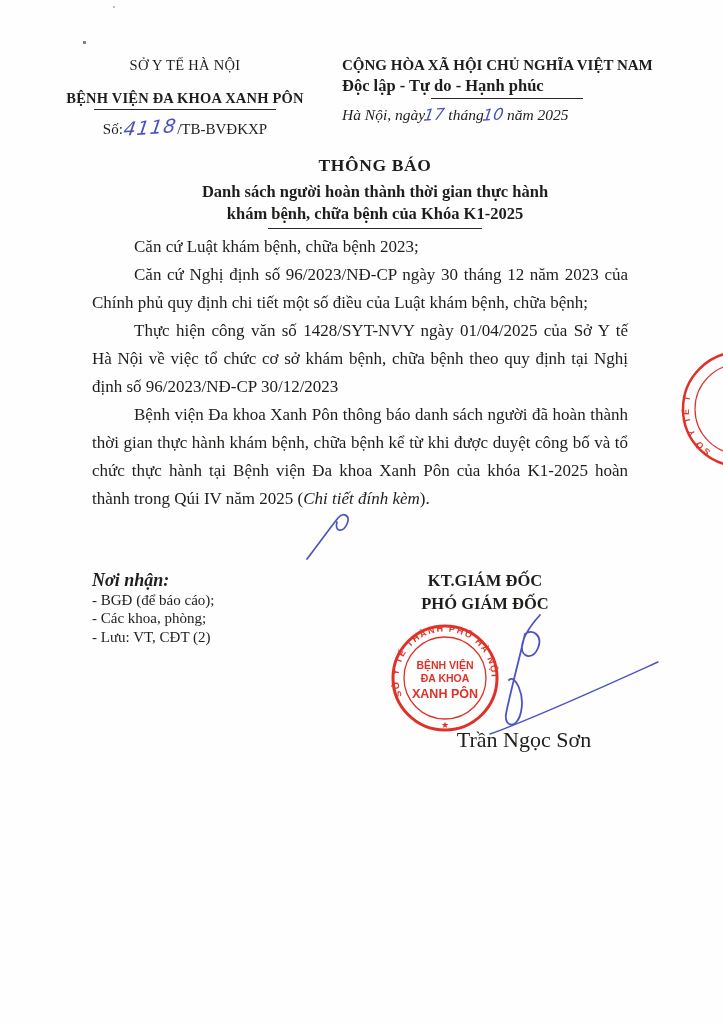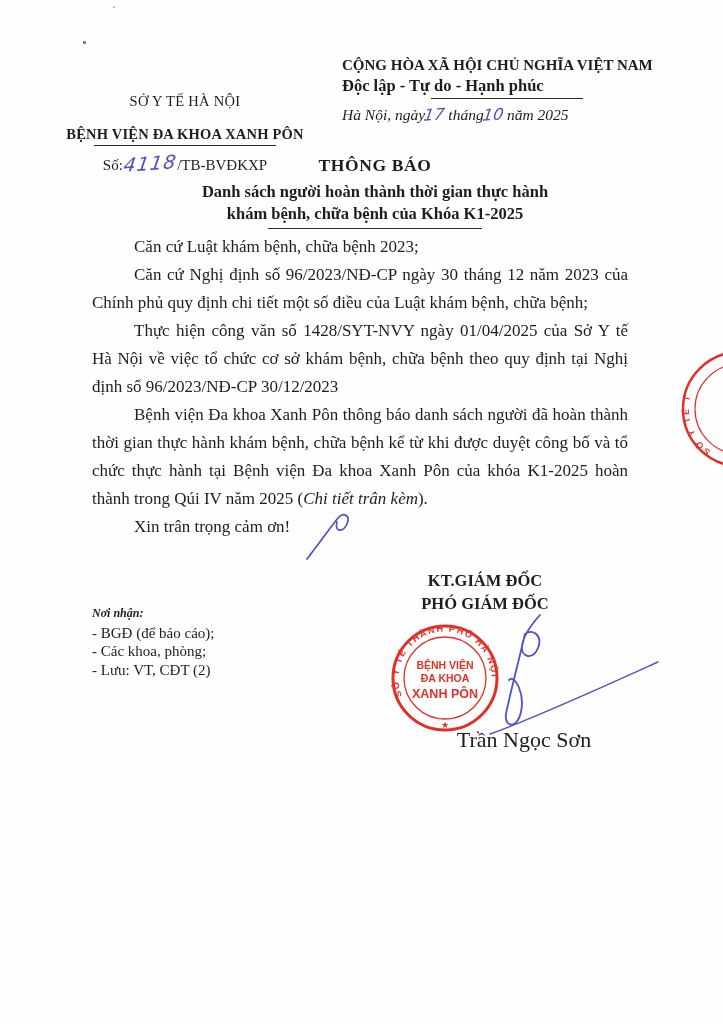--- a/index.html
+++ b/index.html
@@ -2,21 +2,21 @@
 <html><head>
 <meta charset="utf-8">
 <style>
   html,body{margin:0;padding:0;background:#e8e8e8;}
   .page{
     position:relative;width:723px;height:1024px;background:#fefefe;overflow:hidden;
     font-family:"Liberation Serif","DejaVu Serif",serif;color:#1d1d1b;margin:0 auto;
   }
   
   .hdr-left{position:absolute;left:40px;top:57px;width:290px;text-align:center;white-space:nowrap;}
-  .hdr-left .l1{font-size:14.5px;letter-spacing:.3px;margin-top:36px;}
+  .hdr-left .l1{font-size:14.5px;letter-spacing:.3px;}
   .hdr-left .l2{font-size:14.5px;font-weight:bold;letter-spacing:.2px;margin-top:16px;}
   .hdr-left .rule{width:182px;border-bottom:1.4px solid #2a2a28;margin:2px auto 6px auto;}
   .hdr-left .so{font-size:15px;}
   .hdr-right{position:absolute;left:342px;top:57px;width:330px;white-space:nowrap;}
   .hdr-right .l1{font-size:15px;font-weight:bold;}
   .hdr-right .l2{font-size:16.5px;font-weight:bold;margin-top:2px;}
   .hdr-right .rule{width:152px;border-bottom:1.4px solid #2a2a28;margin:2px auto 6px auto;}
   .hdr-right .date{font-size:15.5px;font-style:italic;margin-top:2px;}
   .hand{
     display:inline-block;font-family:"DejaVu Sans","DejaVu Serif",sans-serif;
@@ -28,21 +28,21 @@
   .title-wrap{position:absolute;left:92px;top:155px;width:566px;text-align:center;}
   .title-main{font-size:17.5px;font-weight:bold;letter-spacing:.6px;}
   .title-sub{font-size:16.5px;font-weight:bold;line-height:22px;margin-top:5px;}
   .title-rule{width:214px;border-bottom:1.6px solid #2a2a28;margin:3px auto 0 auto;}
   
   .body-text{position:absolute;left:92px;top:233px;width:536px;font-size:17px;line-height:28px;text-align:justify;}
   .body-text p{margin:0;text-indent:42px;}
   .closing{text-indent:42px;}
   
   .recipients{position:absolute;left:92px;top:571px;font-size:15px;line-height:18.5px;}
-  .recipients .cap{font-weight:bold;font-style:italic;font-size:12px;margin-bottom:1px;margin-top:33px;}
+  .recipients .cap{font-weight:bold;font-style:italic;font-size:18px;margin-bottom:1px;}
   .sig-title{position:absolute;left:375px;top:569px;width:220px;text-align:center;
     font-size:16.5px;font-weight:bold;line-height:23px;white-space:nowrap;}
   .signer{position:absolute;left:414px;top:727px;width:220px;text-align:center;
     font-size:22px;font-weight:normal;white-space:nowrap;}
   
   .stamp-svg{position:absolute;left:389px;top:622px;}
   .stamp-svg text{font-family:"Liberation Sans","DejaVu Sans",sans-serif;font-weight:bold;}
   .rim-text{font-size:9px;letter-spacing:1.6px;}
   .edge-stamp-svg{position:absolute;left:677px;top:347px;}
   .edge-stamp-svg text{font-family:"Liberation Sans","DejaVu Sans",sans-serif;font-weight:bold;
@@ -80,22 +80,21 @@
       <div>Danh sách người hoàn thành thời gian thực hành</div>
       <div>khám bệnh, chữa bệnh của Khóa K1-2025</div>
     </div>
     <div class="title-rule"></div>
   </div>
 
   <div class="body-text">
     <p>Căn cứ Luật khám bệnh, chữa bệnh 2023;</p>
     <p>Căn cứ Nghị định số 96/2023/NĐ-CP ngày 30 tháng 12 năm 2023 của Chính phủ quy định chi tiết một số điều của Luật khám bệnh, chữa bệnh;</p>
     <p>Thực hiện công văn số 1428/SYT-NVY ngày 01/04/2025 của Sở Y tế Hà Nội về việc tổ chức cơ sở khám bệnh, chữa bệnh theo quy định tại Nghị định số 96/2023/NĐ-CP 30/12/2023</p>
-    <p><span>Bệnh viện Đa khoa Xanh Pôn thông báo danh sách người đã hoàn thành thời gian thực hành khám bệnh, chữa bệnh kể từ khi được duyệt công bố và tổ chức thực hành tại Bệnh viện Đa khoa Xanh Pôn của khóa K1-2025 hoàn thành trong Qúi IV năm 2025 (</span><i>Chi tiết trân kèm</i><span>).</span></p>
-    <p class="closing">Xin trân trọng cảm ơn!</p>
+    <p><span>Bệnh viện Đa khoa Xanh Pôn thông báo danh sách người đã hoàn thành thời gian thực hành khám bệnh, chữa bệnh kể từ khi được duyệt công bố và tổ chức thực hành tại Bệnh viện Đa khoa Xanh Pôn của khóa K1-2025 hoàn thành trong Qúi IV năm 2025 (</span><i>Chi tiết đính kèm</i><span>).</span></p>
   </div>
 
   <svg class="flourish" width="58" height="50" viewBox="0 0 58 50">
     <path d="M 7 47 C 17 34 30 16 38 6 C 43 0 51 3 47 12 C 43 21 34 20 37 10" fill="none" stroke="#4d53c3" stroke-width="1.7" stroke-linecap="round"></path>
   </svg>
 
   <div class="recipients">
     <div class="cap">Nơi nhận:</div>
     <div>- BGĐ (để báo cáo);</div>
     <div>- Các khoa, phòng;</div>

